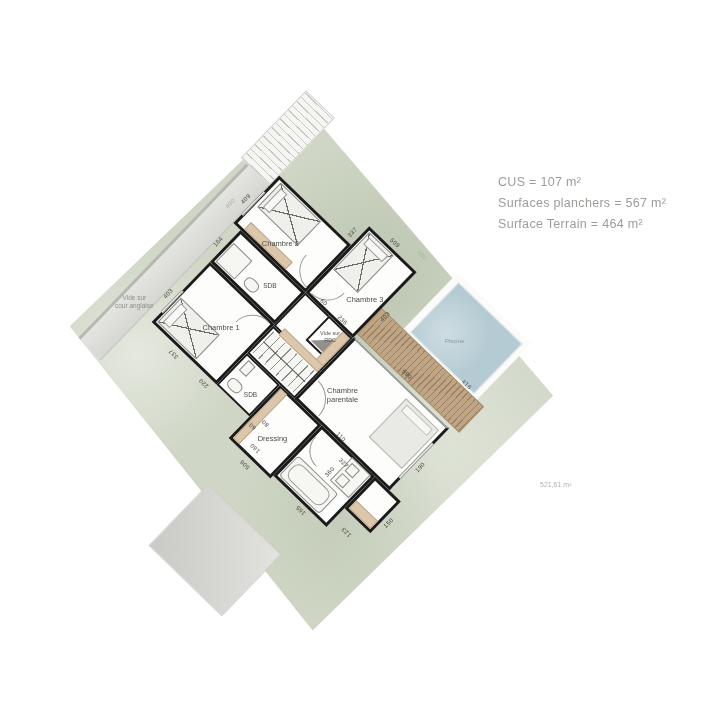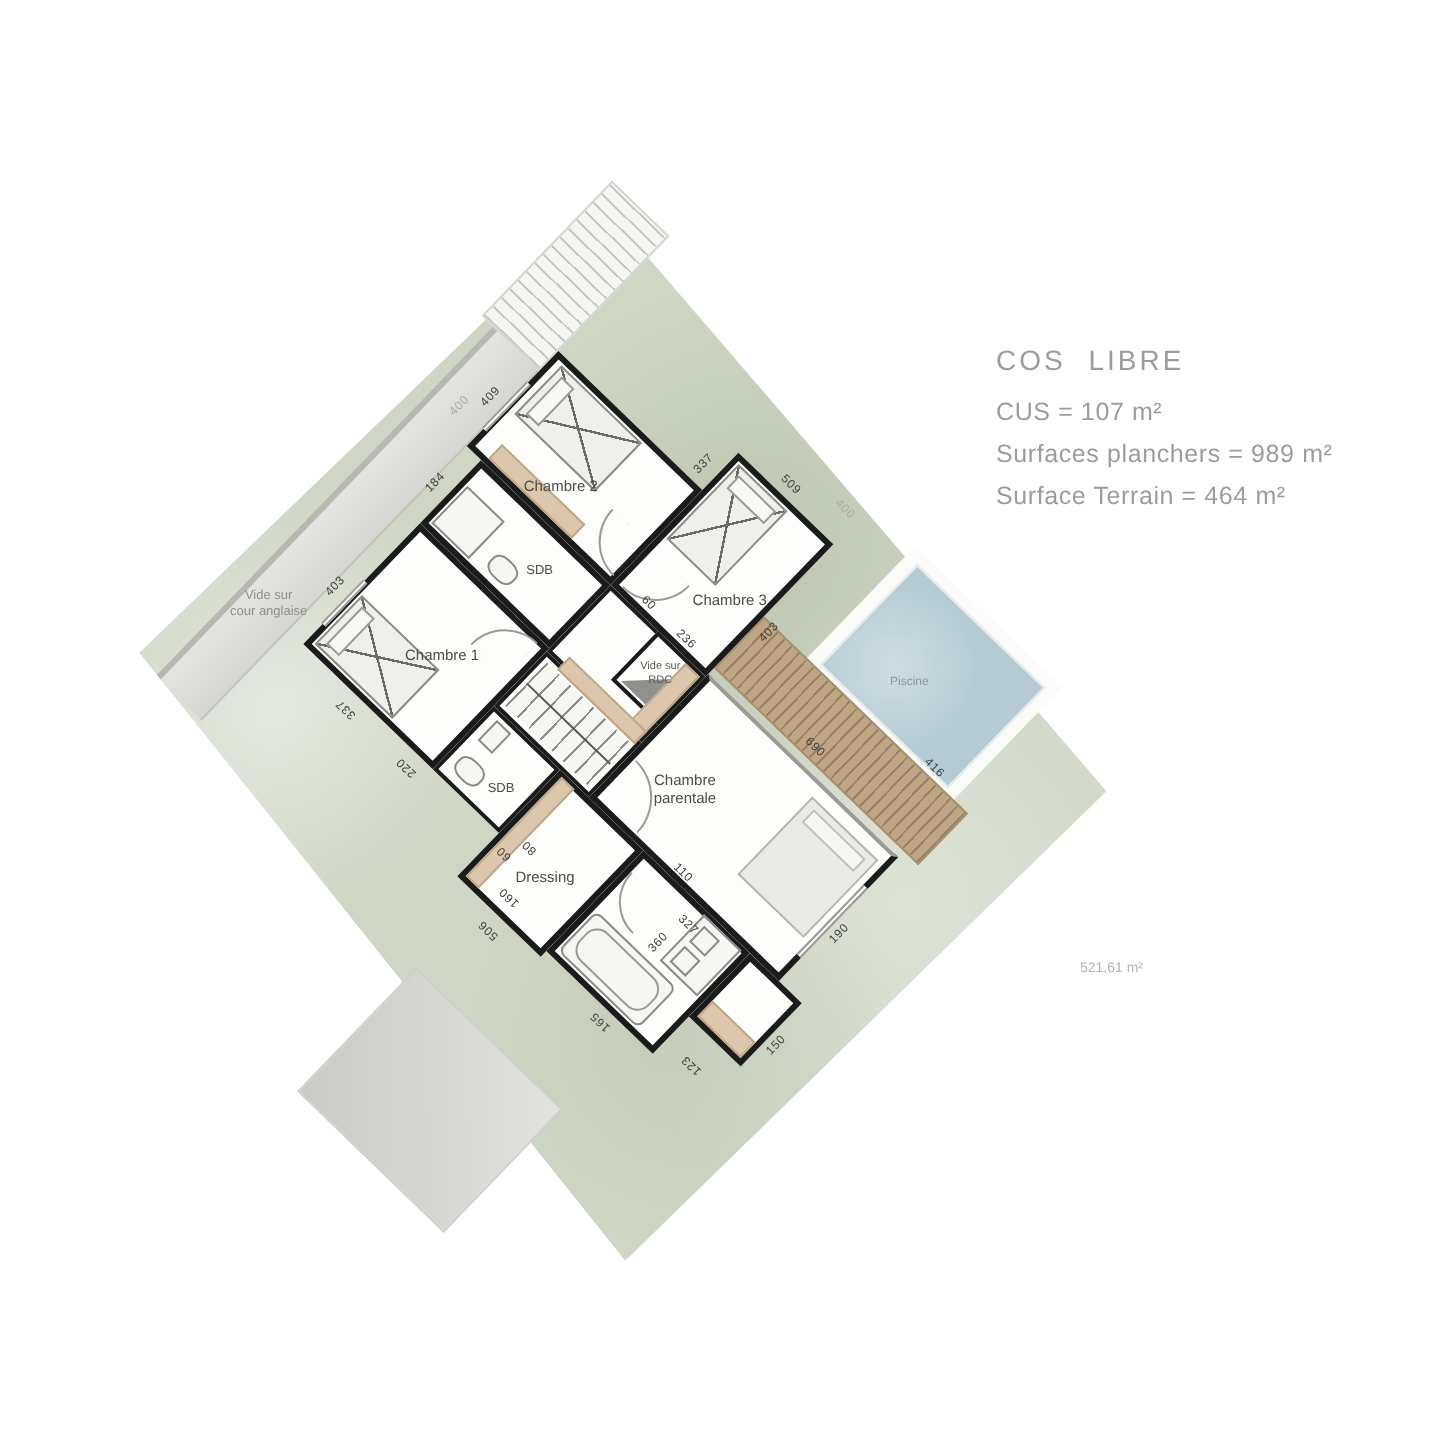--- a/index.html
+++ b/index.html
@@ -81,23 +81,22 @@
   .dim.v-l{transform:translate(-50%,-50%) rotate(-90deg);}
   .dim.v-r{transform:translate(-50%,-50%) rotate(90deg);}
   .dim.faint{color:#a9aca1;}
 </style>
 </head>
 <body>
 
 <div class="sheet">
 
   <div class="anno">
-    <div class="title">COS LIBRE</div>
     <div class="line">CUS = 107 m²</div>
-    <div class="line">Surfaces planchers = 989 m²</div>
+    <div class="line">Surfaces planchers = 567 m²</div>
     <div class="line">Surface Terrain = 464 m²</div>
   </div>
   <div class="parcel">521,61 m²</div>
 
   <div class="rotor">
 
     <div class="terrain">
       <div class="strip"></div>
     </div>
     <div class="hatchband"></div>

